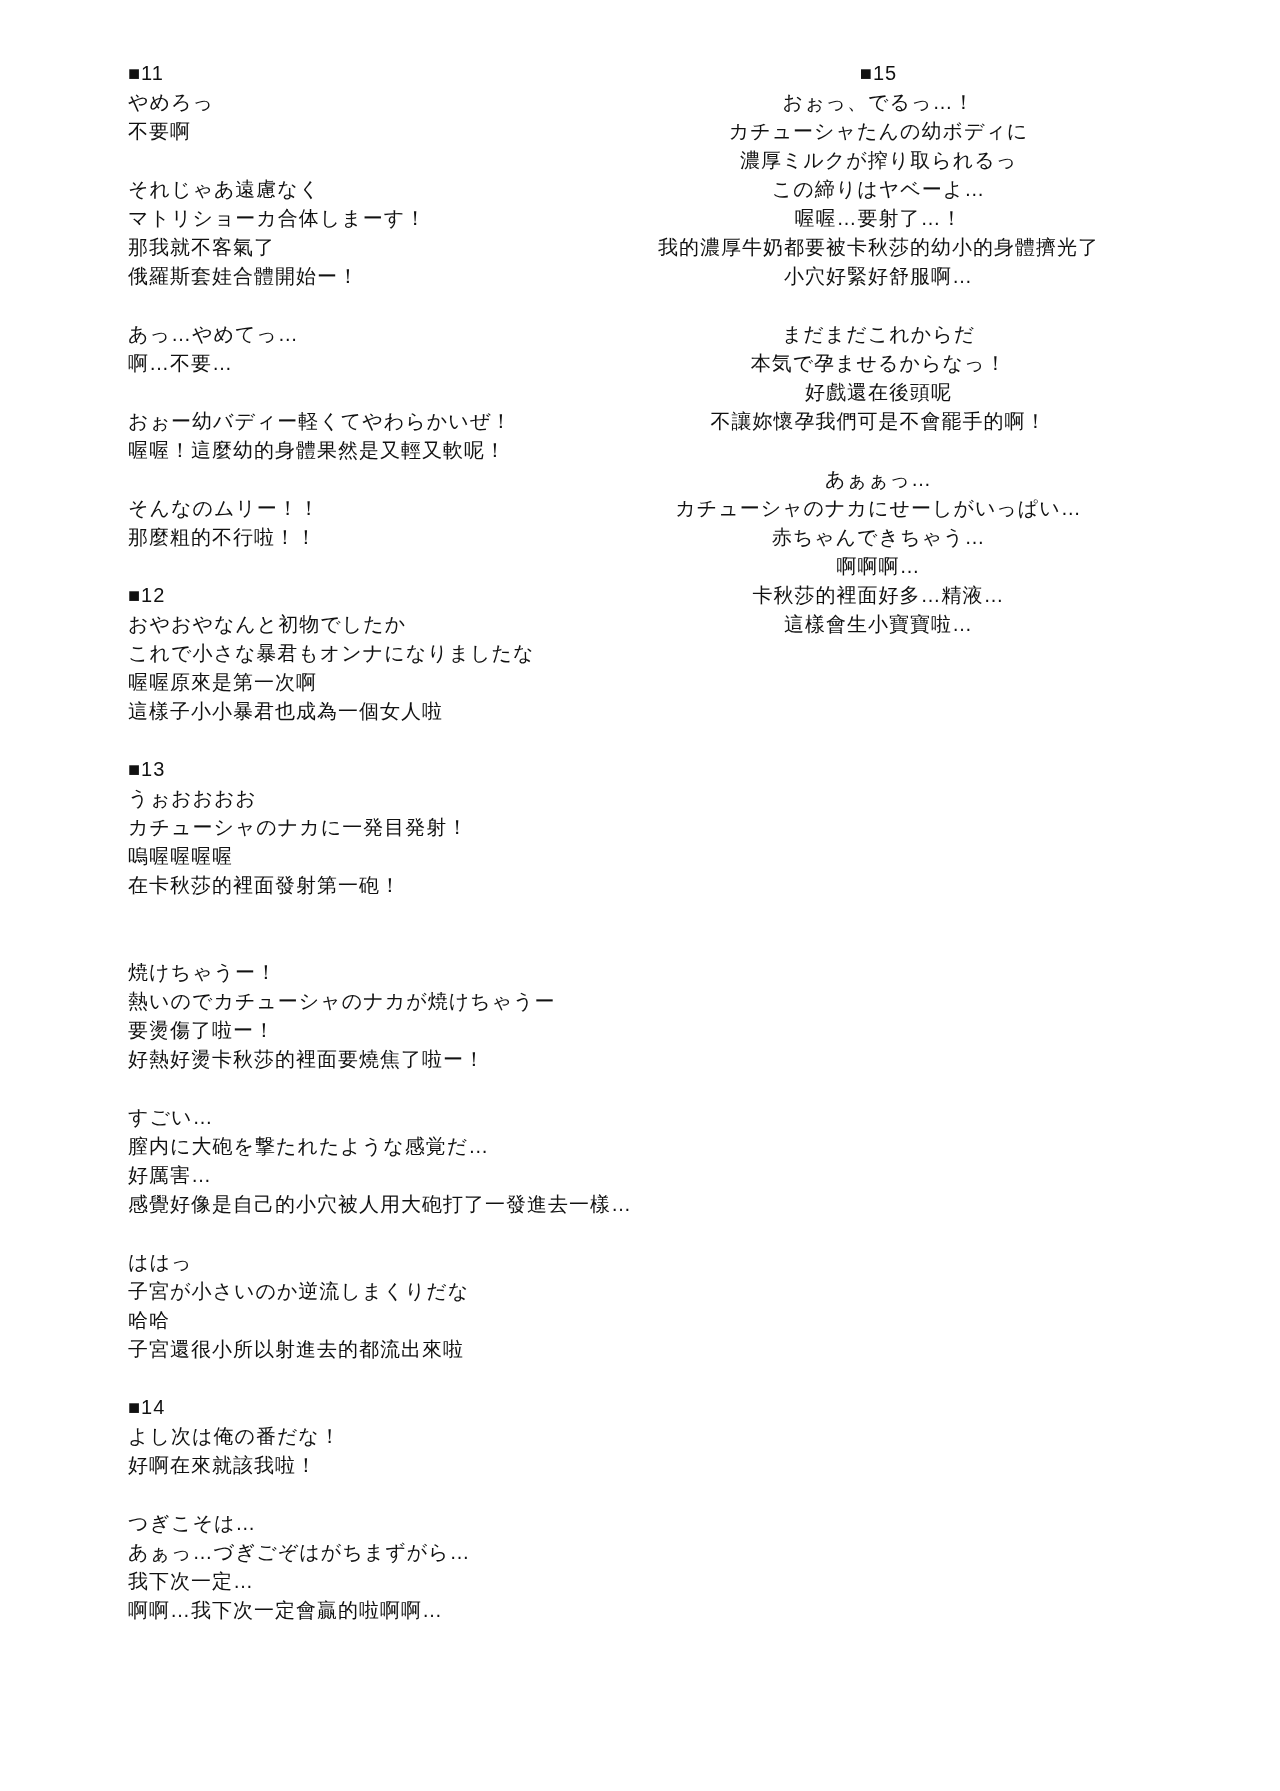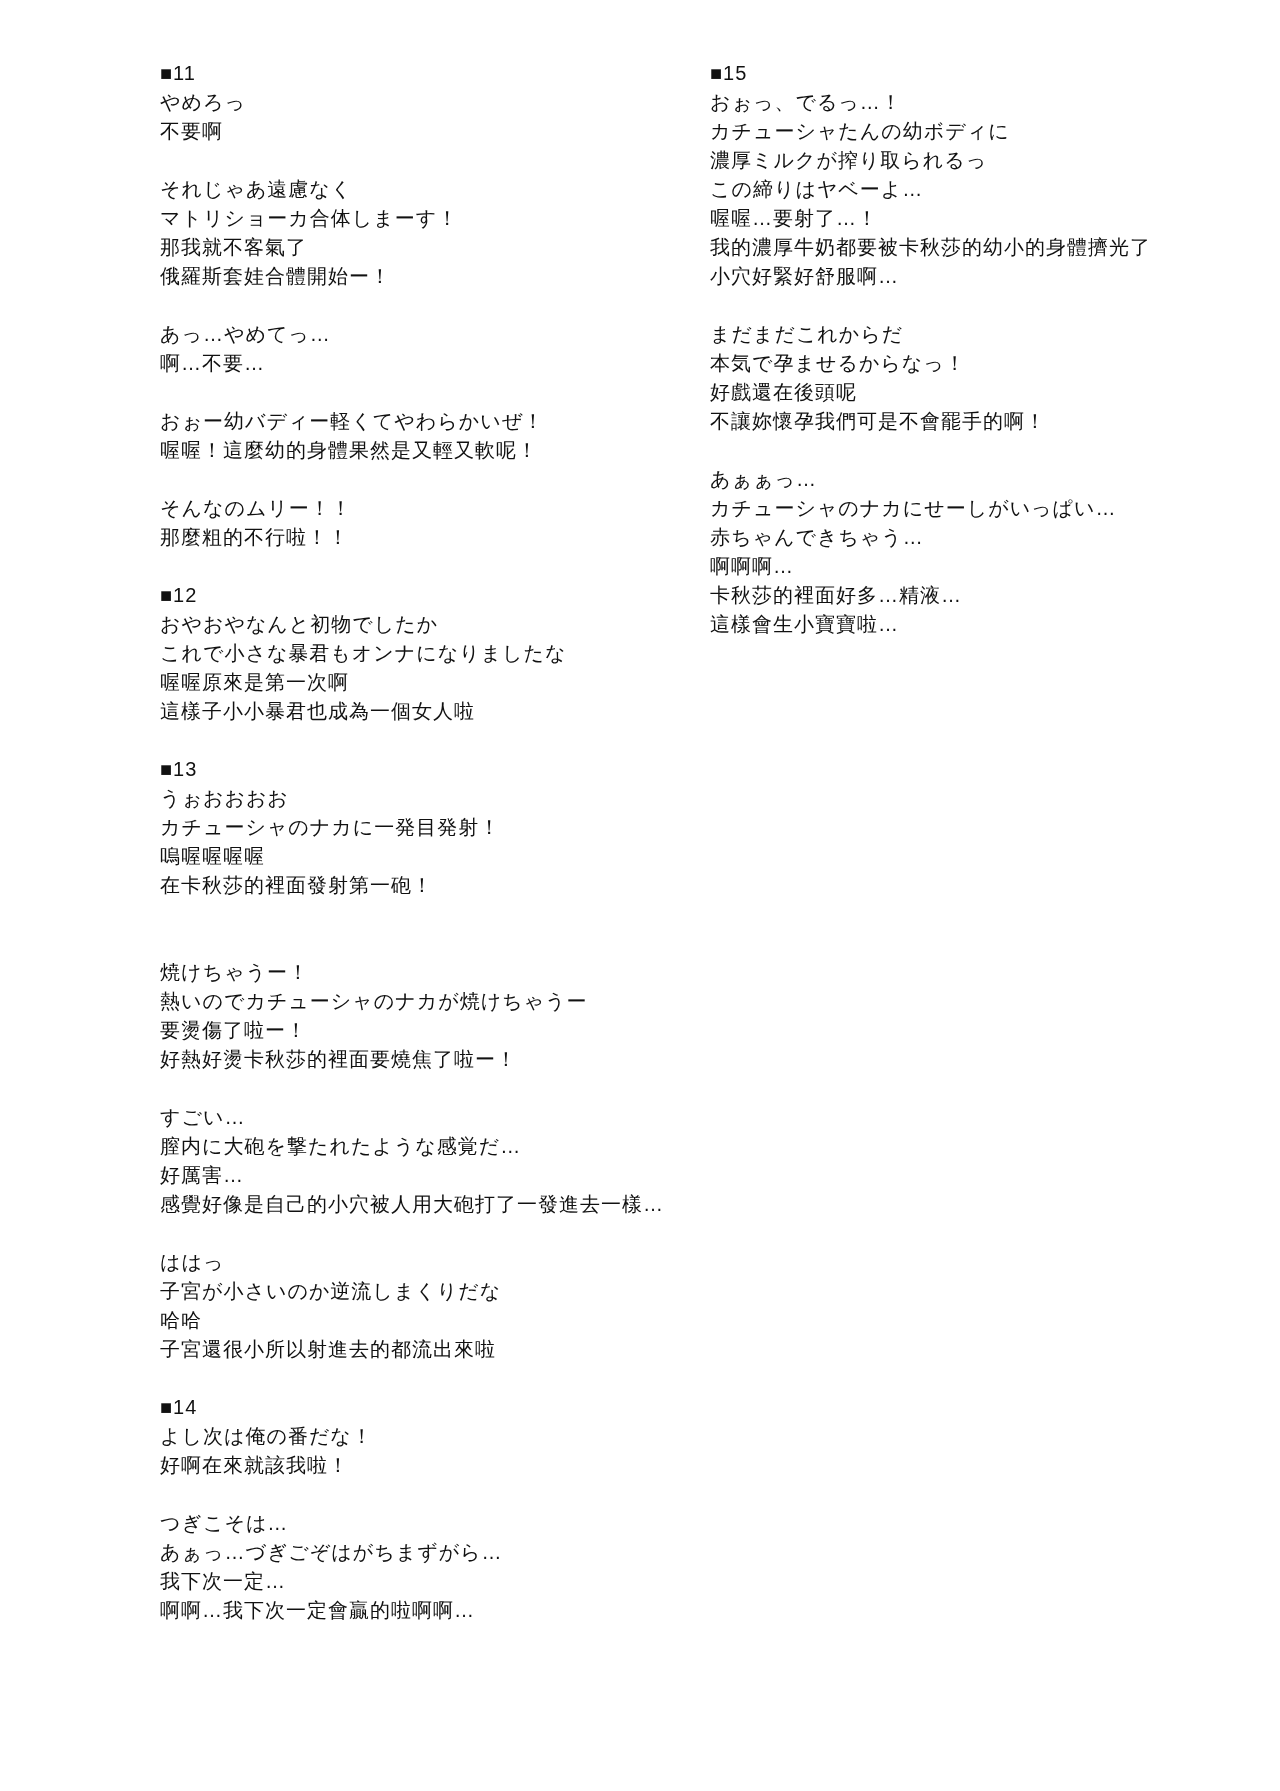--- a/index.html
+++ b/index.html
@@ -17,24 +17,23 @@
   }
   .text-column {
     position: absolute;
     top: 59px;
     font-size: 20px;
     line-height: 29px;
     letter-spacing: 1px;
     color: #111111;
     white-space: pre;
     font-weight: 500;
-    margin-left: 32px;
   }
   #col-left  { left: 128px; }
-  #col-right { left: 678px; }
+  #col-right { left: 658px; text-align: center; }
   .dialogue-block { display: block; }
   .line {
     display: block;
     height: 29px;
   }
   .section-marker-line {
     display: block;
     height: 29px;
   }
 </style>

